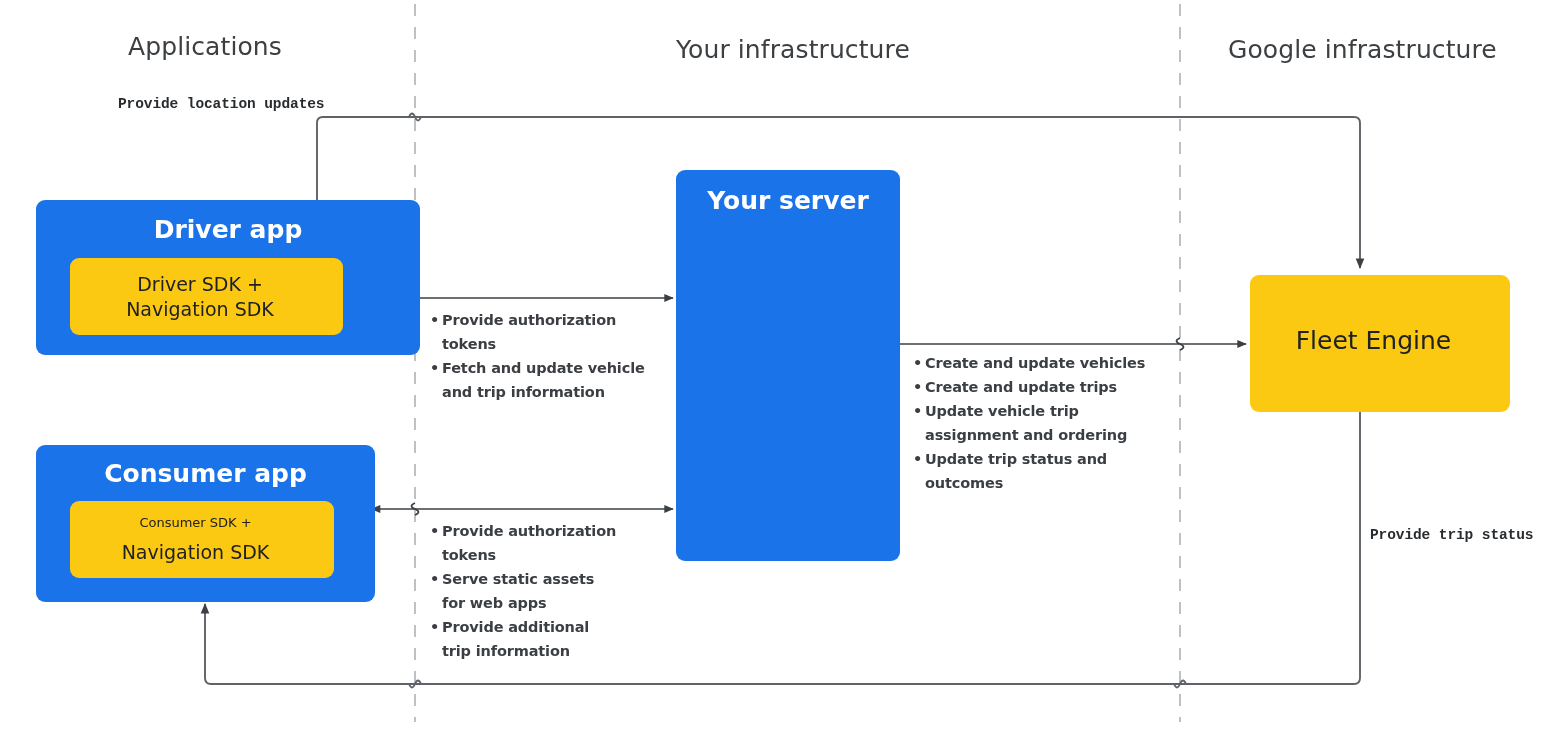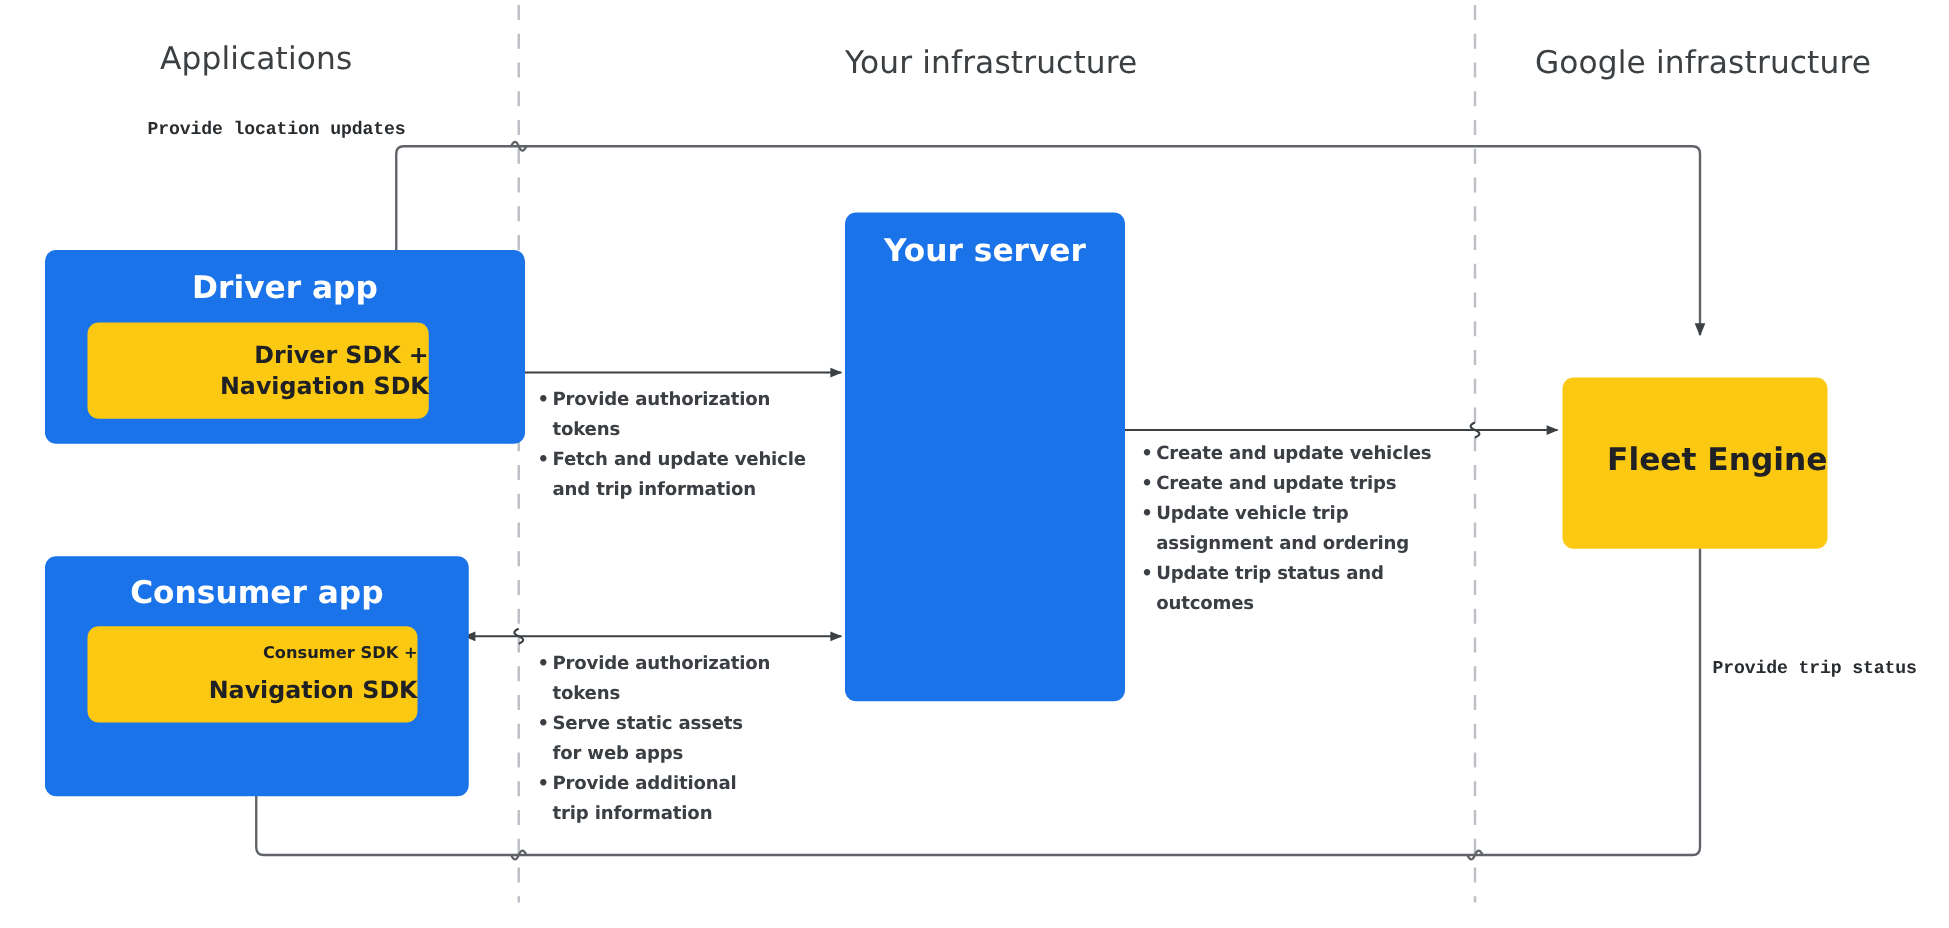--- a/index.html
+++ b/index.html
@@ -29,24 +29,24 @@
     position:absolute;
     left:0;right:0;
     text-align:center;
     font-family:"DejaVu Sans","Liberation Sans",sans-serif;
     font-weight:700;
     color:#ffffff;
     white-space:nowrap;
   }
   .inner-label{
     position:absolute;
-    left:0;right:0;
-    text-align:right;
+    left:0;right:13px;
+    text-align:center;
     font-family:"DejaVu Sans","Liberation Sans",sans-serif;
-    font-weight:700;
+    font-weight:400;
     color:#202124;
     line-height:1.28;
   }
 
   .edge-label{
     position:absolute;
     font-family:Liberation Mono, monospace;
     font-size:14.5px;
     font-weight:700;
     color:#292c2f;
@@ -136,33 +136,33 @@
   <div class="edge-label" style="left:1370px; top:527px;">Provide trip status</div>
 
   <div class="box blue" style="left:36px; top:200px; width:384px; height:155px;">
     <div class="box-title" style="top:15px; font-size:25px;">Driver app</div>
     <div class="box yellow" style="left:34px; top:58px; width:273px; height:77px;">
       <div class="inner-label" style="top:14px; font-size:19px;">Driver SDK +</div>
       <div class="inner-label" style="top:39px; font-size:19px;">Navigation SDK</div>
     </div>
   </div>
 
-  <div class="box blue" style="left:36px; top:445px; width:339px; height:192px;">
+  <div class="box blue" style="left:36px; top:445px; width:339px; height:157px;">
     <div class="box-title" style="top:14px; font-size:25px;">Consumer app</div>
     <div class="box yellow" style="left:34px; top:56px; width:264px; height:77px;">
       <div class="inner-label" style="top:14px; font-size:13px;">Consumer SDK +</div>
       <div class="inner-label" style="top:39px; font-size:19px;">Navigation SDK</div>
     </div>
   </div>
 
   <div class="box blue" style="left:676px; top:170px; width:224px; height:391px;">
     <div class="box-title" style="top:16px; font-size:25px;">Your server</div>
   </div>
 
-  <div class="box yellow" style="left:1250px; top:275px; width:212px; height:137px;margin-top:27px;">
+  <div class="box yellow" style="left:1250px; top:275px; width:260px; height:137px;">
     <div class="inner-label" style="top:50px; font-size:25px;">Fleet Engine</div>
   </div>
 
   <div class="bullets" style="left:430px; top:309px; width:225px;">
     <div class="bl">Provide authorization tokens</div>
     <div class="bl">Fetch and update vehicle and trip information</div>
   </div>
 
   <div class="bullets" style="left:430px; top:520px; width:190px;">
     <div class="bl">Provide authorization tokens</div>

